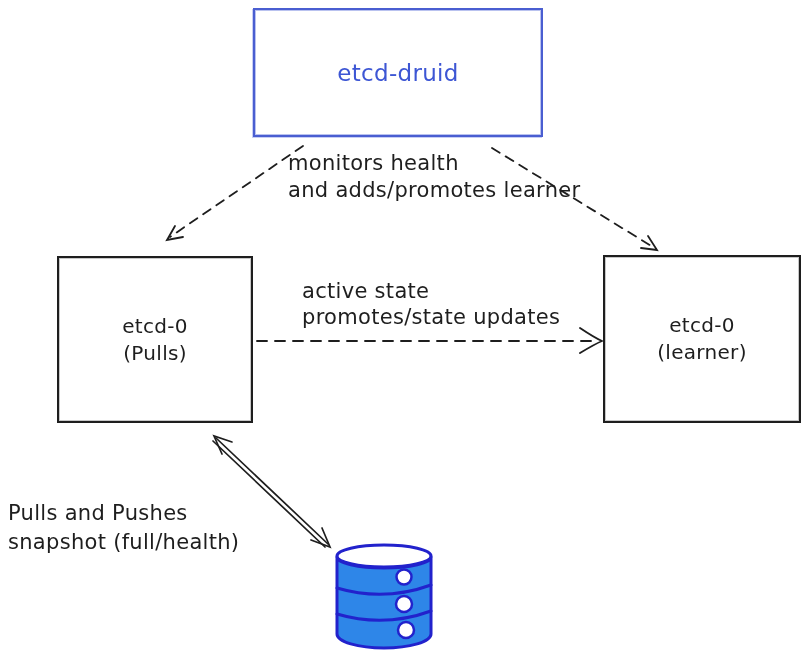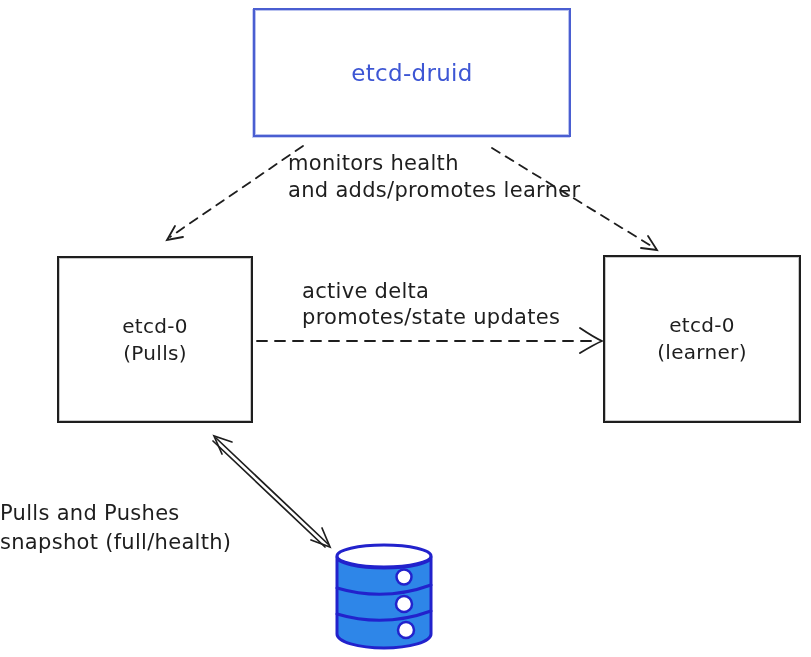--- a/index.html
+++ b/index.html
@@ -27,21 +27,21 @@
     display: flex;
     flex-direction: column;
     align-items: center;
     justify-content: center;
     text-align: center;
     background: #ffffff;
     letter-spacing: 0.3px;
   }
   .node-druid {
     left: 253px; top: 8px;
-    width: 318px; height: 129px;
+    width: 290px; height: 129px;
     border: 2px solid #4a5ed1;
     box-shadow: inset 0 0 0 1px #b9c2ef, -1px 1px 0 0 #c7cef4;
     color: #3d56d4;
     font-size: 23px;
   }
   .node-leader {
     left: 57px; top: 256px;
     width: 196px; height: 167px;
     border: 2px solid #1e1e1e;
     box-shadow: inset 0 0 0 1px rgba(30,30,30,0.25);
@@ -64,21 +64,21 @@
   }
   .label-monitor {
     left: 288px; top: 150px;
     font-size: 21px; line-height: 27px;
   }
   .label-sync {
     left: 302px; top: 278px;
     font-size: 21px; line-height: 26px;
   }
   .label-snapshot {
-    left: 0; top: 499px;
+    left: 8px; top: 499px;
     font-size: 21px; line-height: 29px;
   }
 </style>
 </head>
 <body>
 
 <div class="canvas">
 
   <svg class="layer" width="811" height="657" viewBox="0 0 811 657">
 
@@ -128,21 +128,21 @@
     <div>etcd-0</div>
     <div>(learner)</div>
   </div>
 
   <div class="edge-label label-monitor">
     <div>monitors health</div>
     <div>and adds/promotes learner</div>
   </div>
 
   <div class="edge-label label-sync">
-    <div>active delta</div>
+    <div>active state</div>
     <div>promotes/state updates</div>
   </div>
 
   <div class="edge-label label-snapshot">
     <div>Pulls and Pushes</div>
     <div>snapshot (full/health)</div>
   </div>
 
 </div>
 

